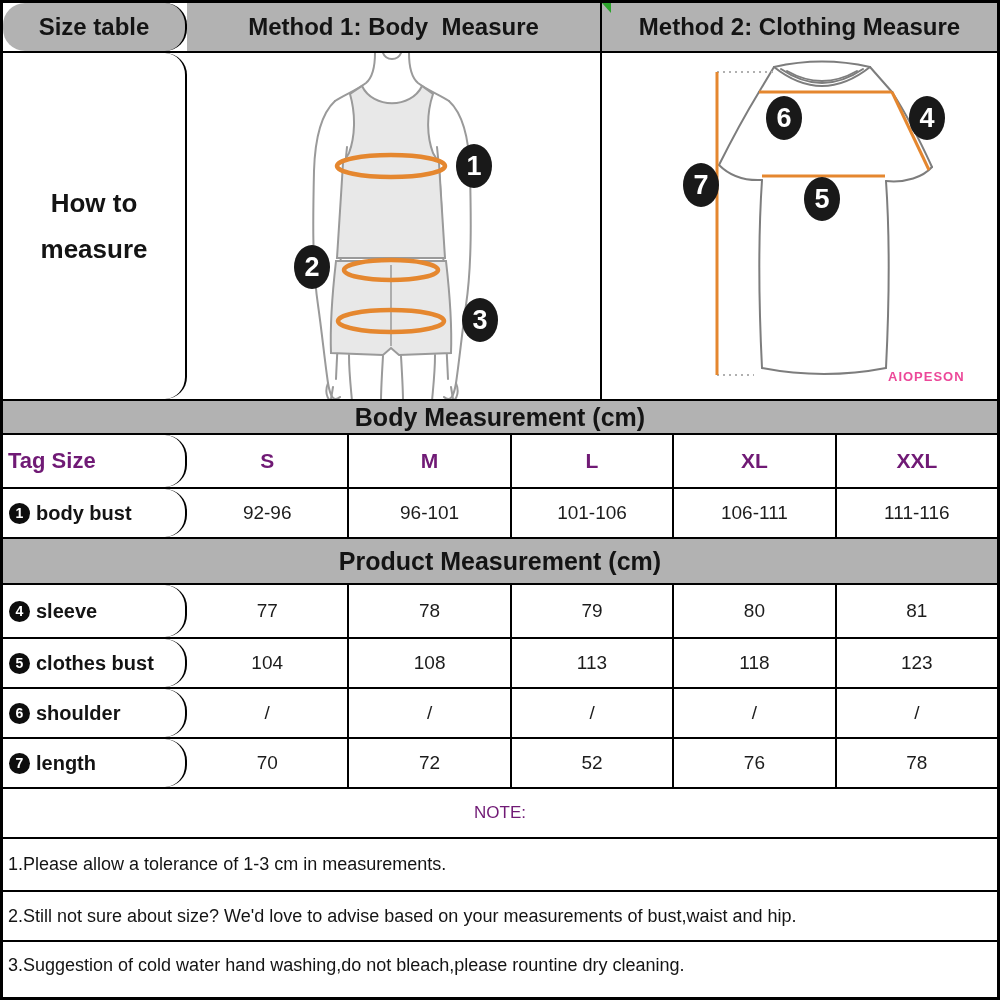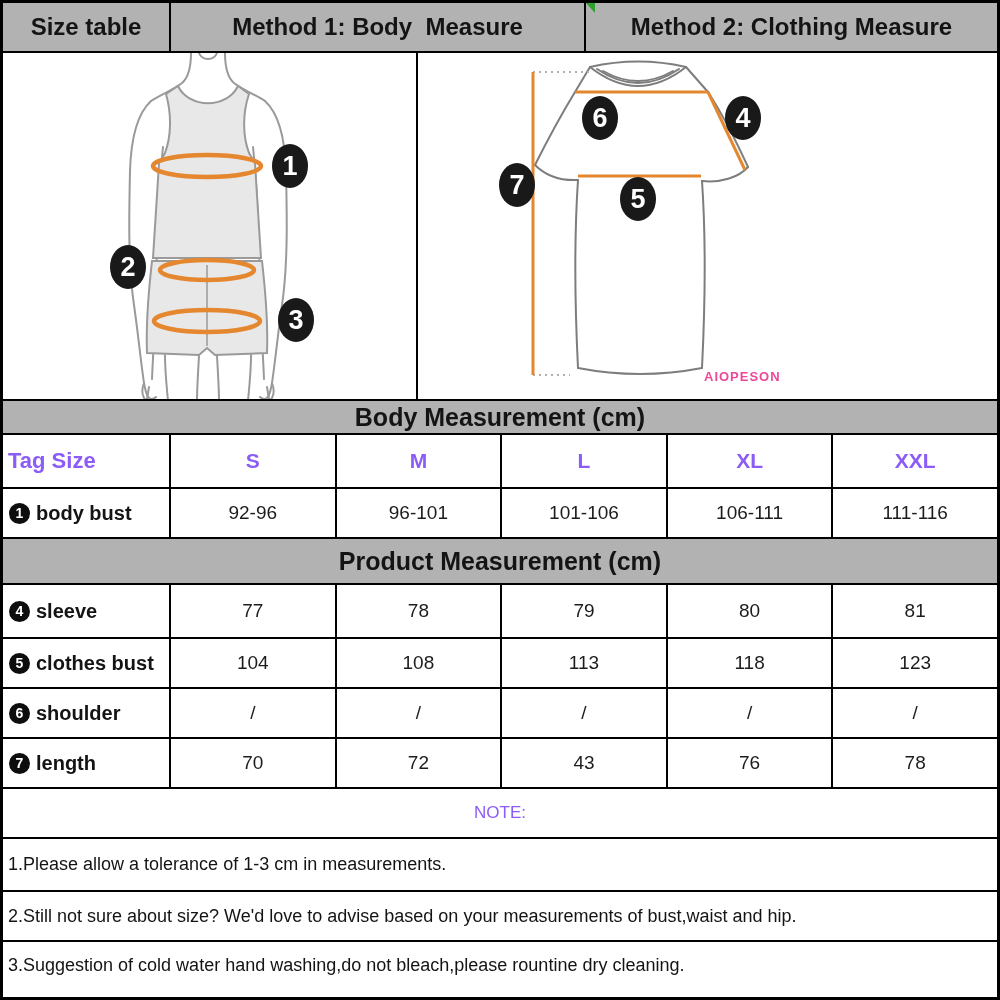--- a/index.html
+++ b/index.html
@@ -26,35 +26,35 @@
   .r-length { height:50px; }
   .r-note   { height:50px; }
   .r-n1     { height:53px; }
   .r-n2     { height:50px; }
   .r-n3     { height:47px; border-bottom:none;align-items:center; }
 
   .gray { background:#b2b2b2; }
   .hdr  { font-weight:bold; font-size:24px; background:#b2b2b2; white-space:pre; }
   .band-title { font-weight:bold; font-size:25px; }
 
-  .w-label { width:168px; flex:none; }
+  .w-label { width:184px; flex:none;border-radius:22px; }
   .w-m1 { width:415px; flex:none; }
   .w-m2 { flex:1; }
 
   .howto { flex-direction:column; justify-content:center; font-weight:bold; font-size:26px; line-height:46px; background:#fff; }
   .figcell { background:#fff; padding:0; overflow:hidden; }
   .figcell svg { position:absolute; left:0; top:0; }
 
   .label-cell { justify-content:flex-start; padding-left:6px; font-weight:bold; font-size:20px; gap:6px; background:#fff; }
   .chip {
     width:21px; height:21px; border-radius:50%; background:#0d0d0d; color:#fff;
     font-size:14px; font-weight:bold; display:inline-flex; align-items:center; justify-content:center; flex:none;
   }
   .val { flex:1; font-size:19px; color:#1c1c1c; background:#fff; }
-  .red { color:#8b5cf6; }
+  .red { color:#701a75; }
   .tag-label { justify-content:flex-start; padding-left:5px; font-weight:bold; font-size:22px; background:#fff; }
   .size-cell { flex:1; font-weight:bold; font-size:21px; background:#fff; }
 
   .note-title { font-size:17px; background:#fff; }
   .note-row { justify-content:flex-start; padding-left:5px; font-size:18px; background:#fff; }
 
   .marker {
     position:absolute; width:36px; height:44px; border-radius:50%;
     background:#191919; color:#fff; font-weight:bold; font-size:27px;
     display:flex; align-items:center; justify-content:center; z-index:3;
@@ -84,20 +84,24 @@
   <div class="row r-head">
     <div class="cell hdr w-label">Size table</div>
     <div class="cell hdr w-m1">Method 1: Body  Measure</div>
     <div class="cell hdr w-m2">
       <span class="corner-flag"></span>
       <span>Method 2: Clothing Measure</span>
     </div>
   </div>
 
   <div class="row r-fig">
+    <div class="cell howto w-label">
+      <span>How to</span>
+      <span>measure</span>
+    </div>
 
     <div class="cell figcell w-m1">
       <svg width="415" height="348" viewBox="0 0 415 348">
         <g fill="none" stroke="#9a9a9a" stroke-width="2" stroke-linecap="round">
 
           <path d="M188,0 C188,14 186,24 179,30 C170,37 157,42 148,48"></path>
           <path d="M222,0 C222,14 224,24 231,30 C240,37 253,42 262,48"></path>
           <path d="M196,0 C199,8 211,8 214,0"></path>
 
           <path d="M148,48 C135,60 128,84 127,118 C126,162 125,212 131,252 C135,280 138,310 141,330 C143,342 146,350 153,344"></path>
@@ -238,21 +242,21 @@
     <div class="cell val">/</div>
   </div>
 
   <div class="row r-length">
     <div class="cell label-cell w-label">
       <span class="chip">7</span>
       <span>length</span>
     </div>
     <div class="cell val">70</div>
     <div class="cell val">72</div>
-    <div class="cell val">43</div>
+    <div class="cell val">52</div>
     <div class="cell val">76</div>
     <div class="cell val">78</div>
   </div>
 
   <div class="row r-note">
     <div class="cell note-title red" style="flex:1">NOTE:</div>
   </div>
 
   <div class="row r-n1">
     <div class="cell note-row" style="flex:1">1.Please allow a tolerance of 1-3 cm in measurements.</div>

